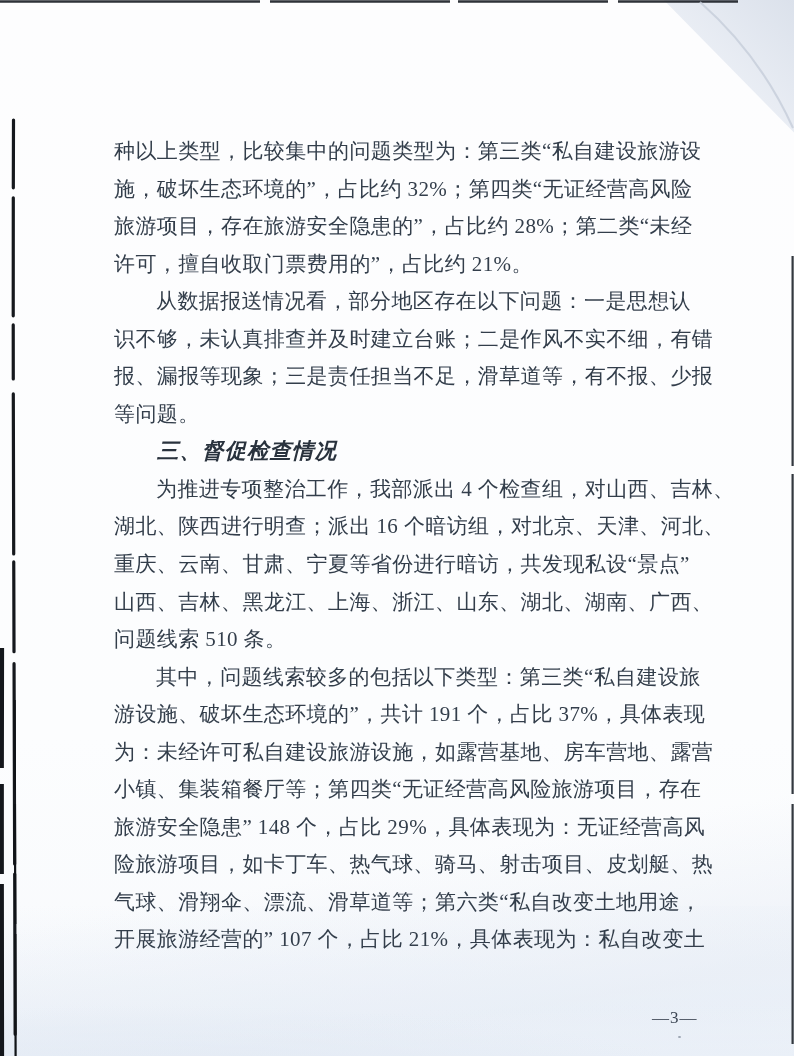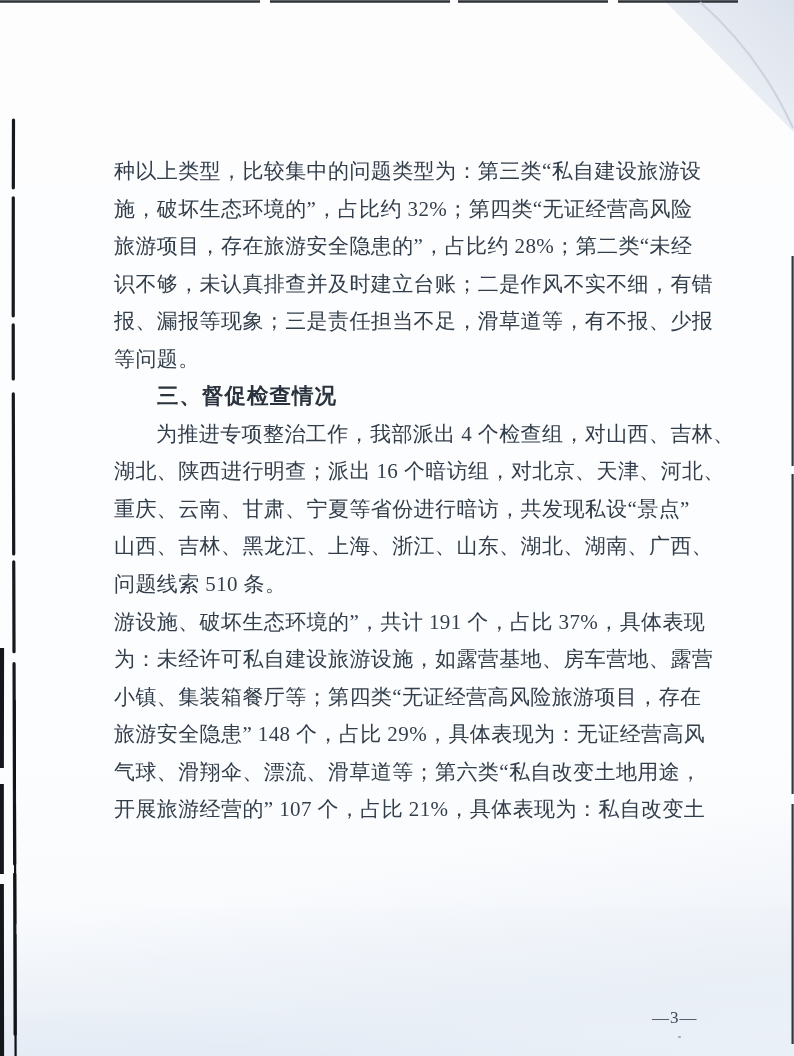--- a/index.html
+++ b/index.html
@@ -39,40 +39,40 @@
       linear-gradient(178deg, rgba(235,240,248,0) 0%, rgba(230,237,246,0.55) 70%, rgba(238,243,250,0.8) 100%);
   }
   .artifacts { position: absolute; inset: 0; pointer-events: none; }
   .content {
     position: absolute;
     left: 114px;
     top: 133px;
     width: 572px;
     color: #333e4b;
     font-size: 21px;
-    margin-top: 20px;
   }
   .line {
     height: 37.55px;
     line-height: 37.55px;
     letter-spacing: 0.4px;
     text-align: justify;
     text-align-last: justify;
     white-space: nowrap;
   }
   .line.end { text-align-last: left; }
   .line.in  { text-indent: 2em; }
   .line.heading {
     font-family: "Liberation Sans", "DejaVu Sans", sans-serif;
     font-weight: 700;
     font-size: 21.5px;
     color: #29323d;
     text-align-last: left;
     text-indent: 2em;
     letter-spacing: 1px;
+    font-style: italic;
   }
   .pageno {
     position: absolute;
     left: 652px;
     top: 1008px;
     font-size: 17px;
     color: #3c4654;
     letter-spacing: 1px;
     font-family: "Liberation Serif", "DejaVu Serif", serif;
   }
@@ -105,43 +105,47 @@
 
     <path d="M700,2 Q760,55 793,128" stroke="#c6cdd9" stroke-width="2" fill="none" opacity="0.8"></path>
   </svg>
 
   <div class="content">
 
     <div>
       <div class="line">种以上类型，比较集中的问题类型为：第三类“私自建设旅游设</div>
       <div class="line">施，破坏生态环境的”，占比约 32%；第四类“无证经营高风险</div>
       <div class="line">旅游项目，存在旅游安全隐患的”，占比约 28%；第二类“未经</div>
+      <div class="line end">许可，擅自收取门票费用的”，占比约 21%。</div>
     </div>
 
     <div>
+      <div class="line in">从数据报送情况看，部分地区存在以下问题：一是思想认</div>
       <div class="line">识不够，未认真排查并及时建立台账；二是作风不实不细，有错</div>
       <div class="line">报、漏报等现象；三是责任担当不足，滑草道等，有不报、少报</div>
       <div class="line end">等问题。</div>
     </div>
 
     <div class="line heading">三、督促检查情况</div>
 
     <div>
       <div class="line in">为推进专项整治工作，我部派出 4 个检查组，对山西、吉林、</div>
       <div class="line">湖北、陕西进行明查；派出 16 个暗访组，对北京、天津、河北、</div>
       <div class="line">重庆、云南、甘肃、宁夏等省份进行暗访，共发现私设“景点”</div>
       <div class="line">山西、吉林、黑龙江、上海、浙江、山东、湖北、湖南、广西、</div>
       <div class="line end">问题线索 510 条。</div>
     </div>
 
     <div>
+      <div class="line in">其中，问题线索较多的包括以下类型：第三类“私自建设旅</div>
       <div class="line">游设施、破坏生态环境的”，共计 191 个，占比 37%，具体表现</div>
       <div class="line">为：未经许可私自建设旅游设施，如露营基地、房车营地、露营</div>
       <div class="line">小镇、集装箱餐厅等；第四类“无证经营高风险旅游项目，存在</div>
       <div class="line">旅游安全隐患” 148 个，占比 29%，具体表现为：无证经营高风</div>
+      <div class="line">险旅游项目，如卡丁车、热气球、骑马、射击项目、皮划艇、热</div>
       <div class="line">气球、滑翔伞、漂流、滑草道等；第六类“私自改变土地用途，</div>
       <div class="line">开展旅游经营的” 107 个，占比 21%，具体表现为：私自改变土</div>
     </div>
 
   </div>
 
   <div class="pageno">—3—</div>
   <div class="speck"></div>
 
 </div>

